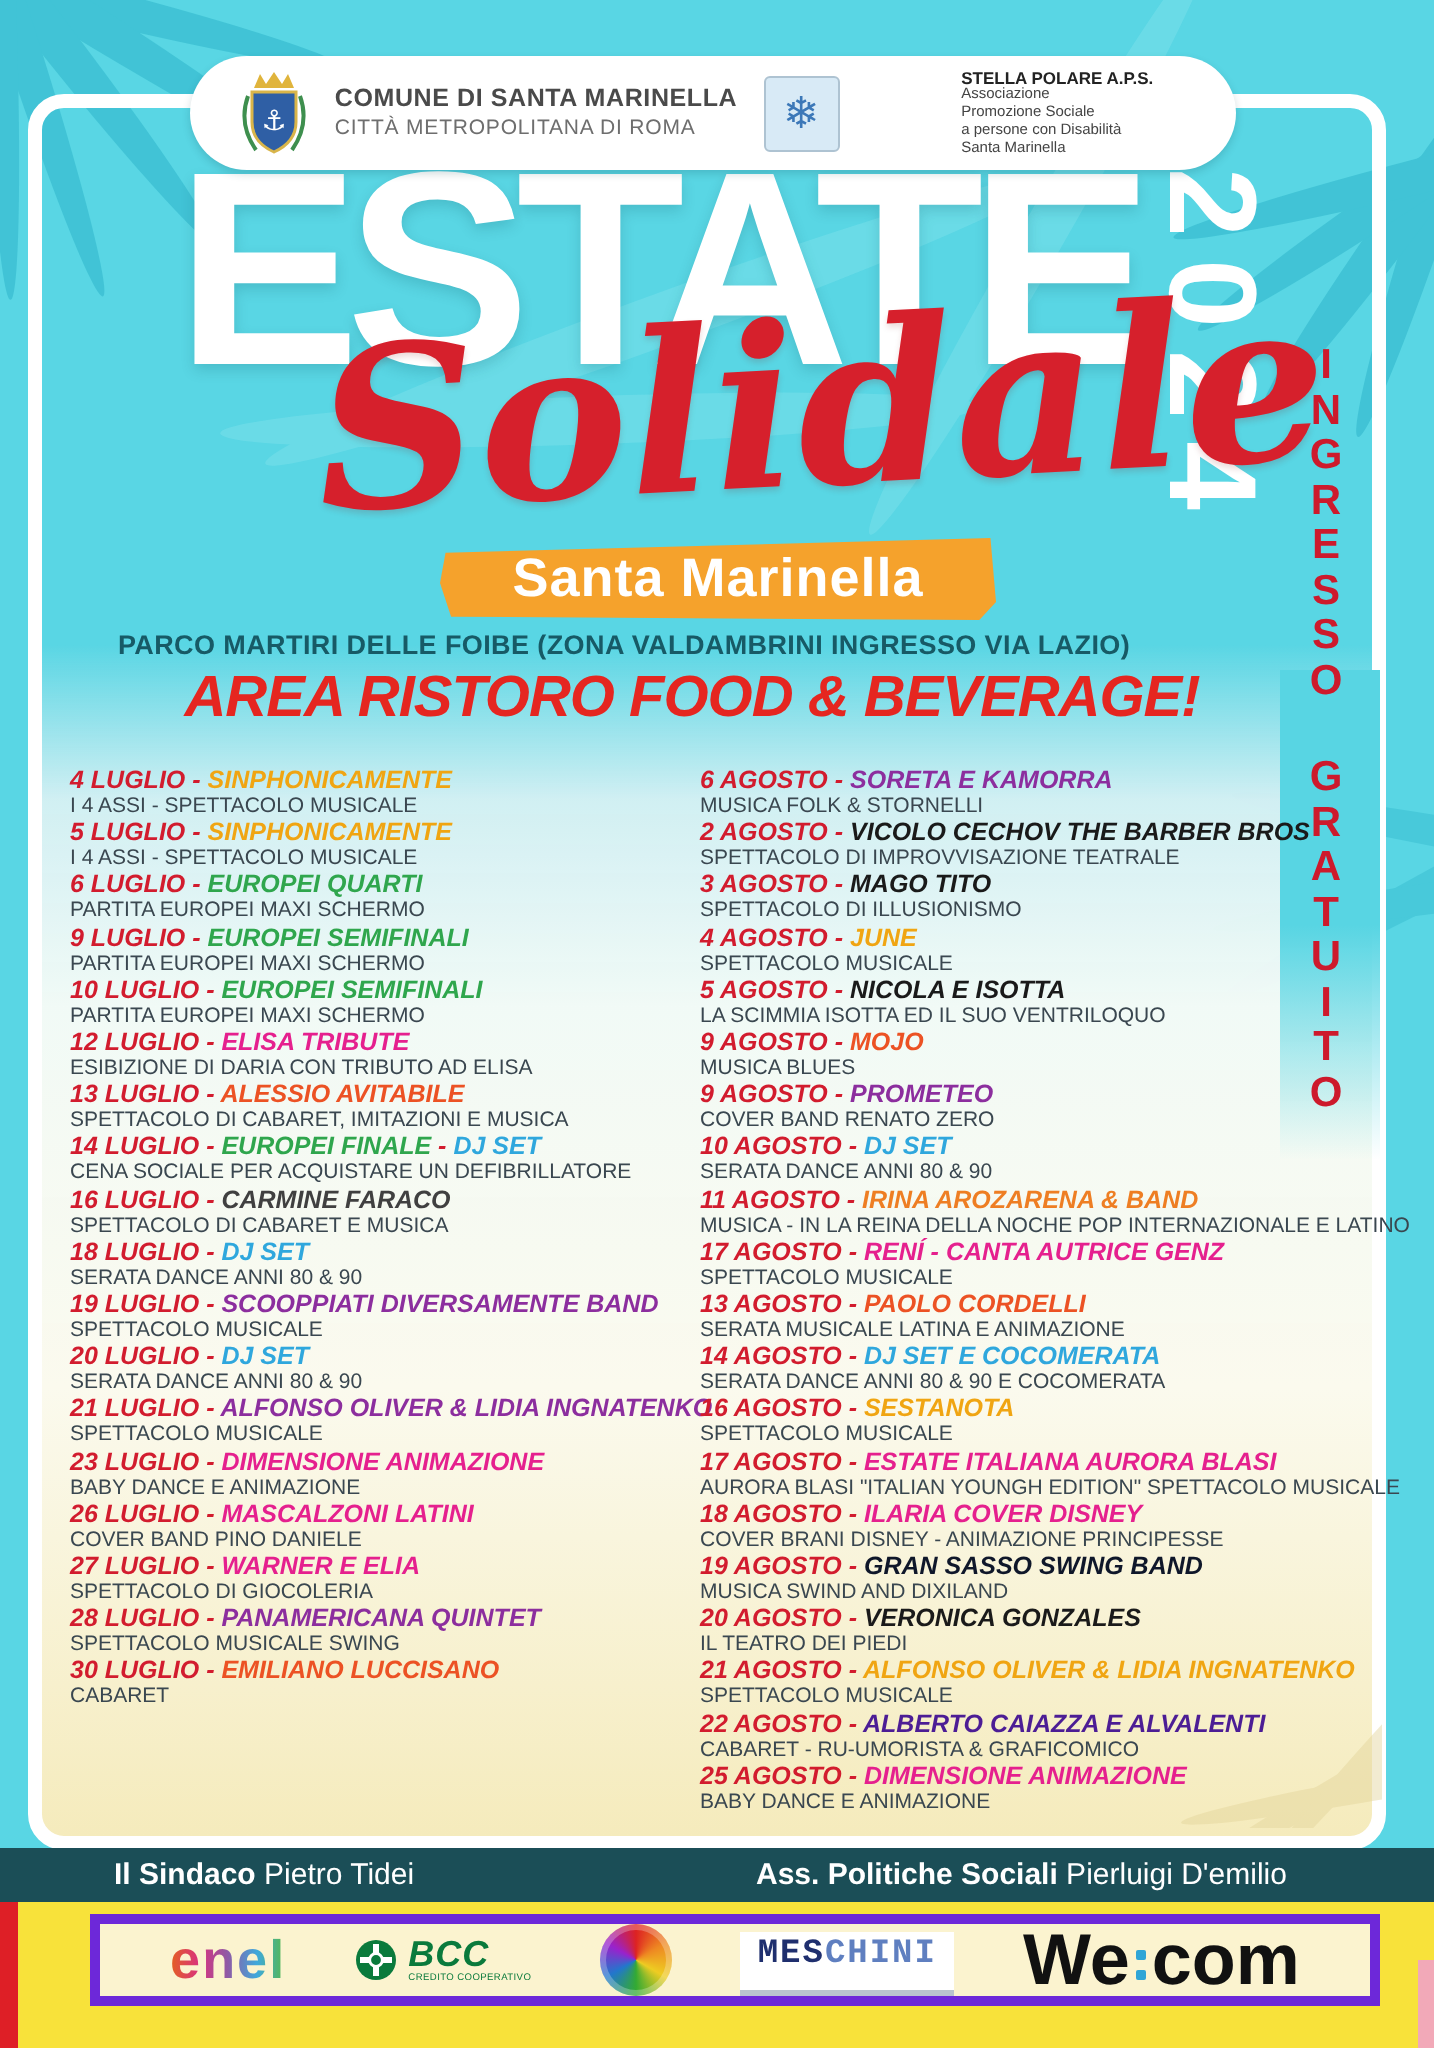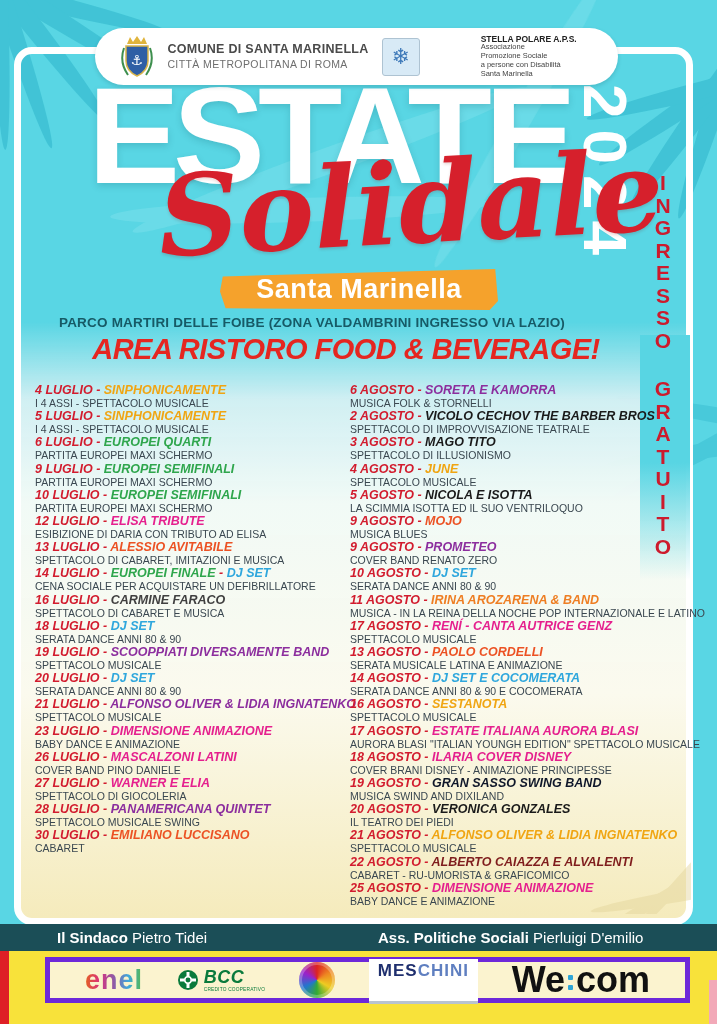--- a/index.html
+++ b/index.html
@@ -76,22 +76,22 @@
   .enel{font-size:27px;font-weight:bold;letter-spacing:1px;
     background:linear-gradient(90deg,#E4601F,#D9327E,#8E5BA6,#3FA9DC,#58B947);
     -webkit-background-clip:text;background-clip:text;color:transparent;}
   .bcc{display:flex;align-items:center;gap:5px;}
   .bcc-txt{line-height:1;}
   .bcc-name{font-size:18px;font-weight:800;color:#0A7A3C;letter-spacing:.5px;font-style:italic;}
   .bcc-sub{font-size:4.8px;color:#0A7A3C;margin-top:2px;letter-spacing:.2px;}
   .mosaic{width:36px;height:36px;border-radius:50%;
     background:conic-gradient(#D22,#E82,#EC2,#3A3,#27C,#92C,#D22);
     box-shadow:inset 0 0 0 3px rgba(255,255,255,.25);}
-  .meschini{background:#fff;padding:2px 9px 20px;box-shadow:0 3px 0 #B9C4CF;
-    font-family:Liberation Sans, sans-serif;font-weight:bold;font-size:17px;letter-spacing:1px;}
+  .meschini{background:#fff;padding:2px 9px 8px;box-shadow:0 3px 0 #B9C4CF;
+    font-family:Liberation Mono, monospace;font-weight:bold;font-size:17px;letter-spacing:1px;}
   .mes-a{color:#1F2F6E;} .mes-b{color:#5F7FC0;}
   .wecom{display:flex;align-items:center;font-size:36px;font-weight:bold;color:#111;}
   .colon{display:flex;flex-direction:column;gap:5px;margin:4px 3px 0;}
   .colon i{width:5px;height:5px;background:#2FA5D6;border-radius:1px;}
 </style>
 </head>
 <body>
 
 <div class="poster">
 
@@ -301,21 +301,21 @@
       </div>
       <div class="ev">
         <div class="ev-line"><span class="ev-date">20 AGOSTO</span><span class="ev-sep"> - </span><span style="color: rgb(26, 26, 26);">VERONICA GONZALES</span></div>
         <div class="ev-sub">IL TEATRO DEI PIEDI</div>
       </div>
       <div class="ev">
         <div class="ev-line"><span class="ev-date">21 AGOSTO</span><span class="ev-sep"> - </span><span style="color: rgb(240, 165, 18);">ALFONSO OLIVER &amp; LIDIA INGNATENKO</span></div>
         <div class="ev-sub">SPETTACOLO MUSICALE</div>
       </div>
       <div class="ev">
-        <div class="ev-line"><span class="ev-date">22 AGOSTO</span><span class="ev-sep"> - </span><span style="color: #7f1d1d;">ALBERTO CAIAZZA E ALVALENTI</span></div>
+        <div class="ev-line"><span class="ev-date">22 AGOSTO</span><span class="ev-sep"> - </span><span style="color: #4c1d95;">ALBERTO CAIAZZA E ALVALENTI</span></div>
         <div class="ev-sub">CABARET -  RU-UMORISTA &amp; GRAFICOMICO</div>
       </div>
       <div class="ev">
         <div class="ev-line"><span class="ev-date">25 AGOSTO</span><span class="ev-sep"> - </span><span style="color: rgb(229, 32, 142);">DIMENSIONE ANIMAZIONE</span></div>
         <div class="ev-sub">BABY DANCE E ANIMAZIONE</div>
       </div>
     </div>
 
   <div class="abs free" id="free-entry">
       <div class="ltr">I</div>

